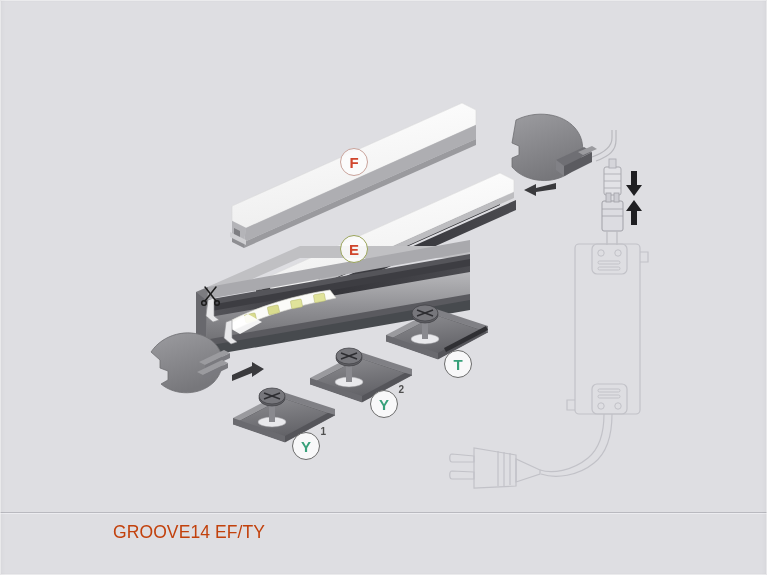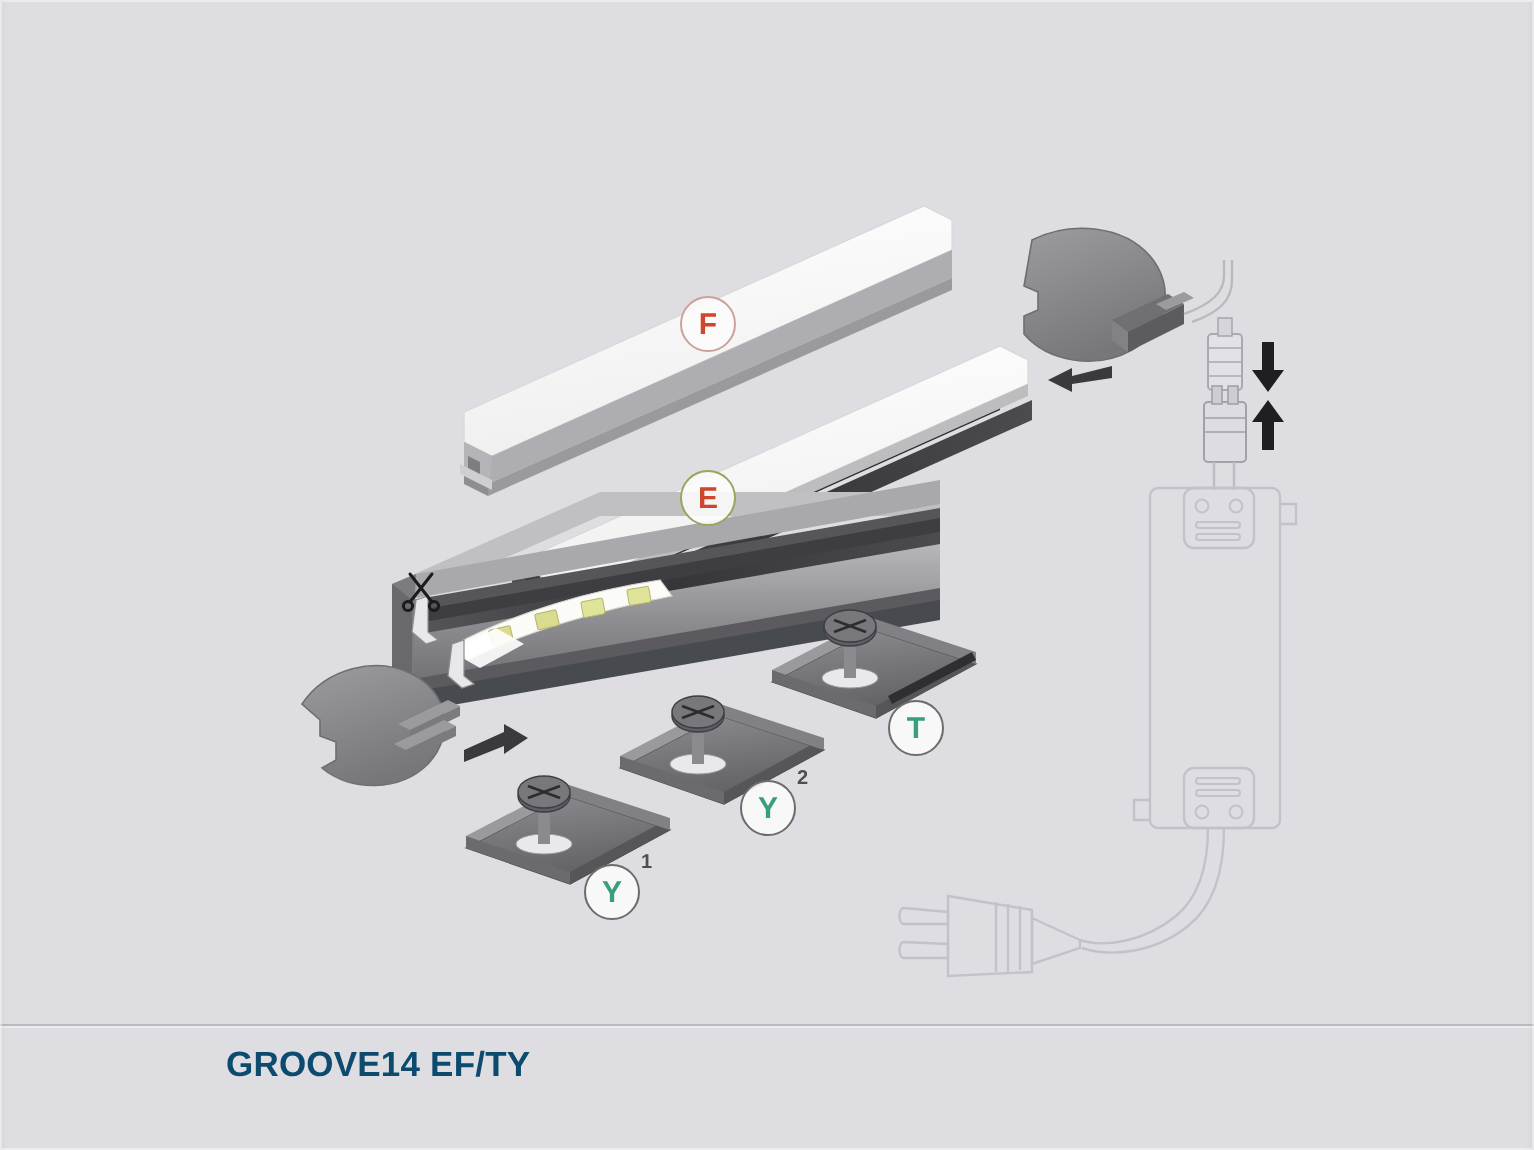--- a/index.html
+++ b/index.html
@@ -41,23 +41,23 @@
     height: 0;
     border-top: 1px solid #b9b9bf;
     border-bottom: 1px solid #ececf0;
     z-index: 30;
   }
   .title {
     position: absolute;
     left: 113px;
     top: 522px;
     font-size: 17.5px;
-    font-weight: bold;
+    font-weight: normal;
     letter-spacing: .1px;
-    color: #0c4a6e;
+    color: #c2410c;
     z-index: 31;
     white-space: nowrap;
   }
   
   .callout {
     position: absolute;
     width: 26px;
     height: 26px;
     border-radius: 50%;
     background: rgba(252,252,252,.88);

